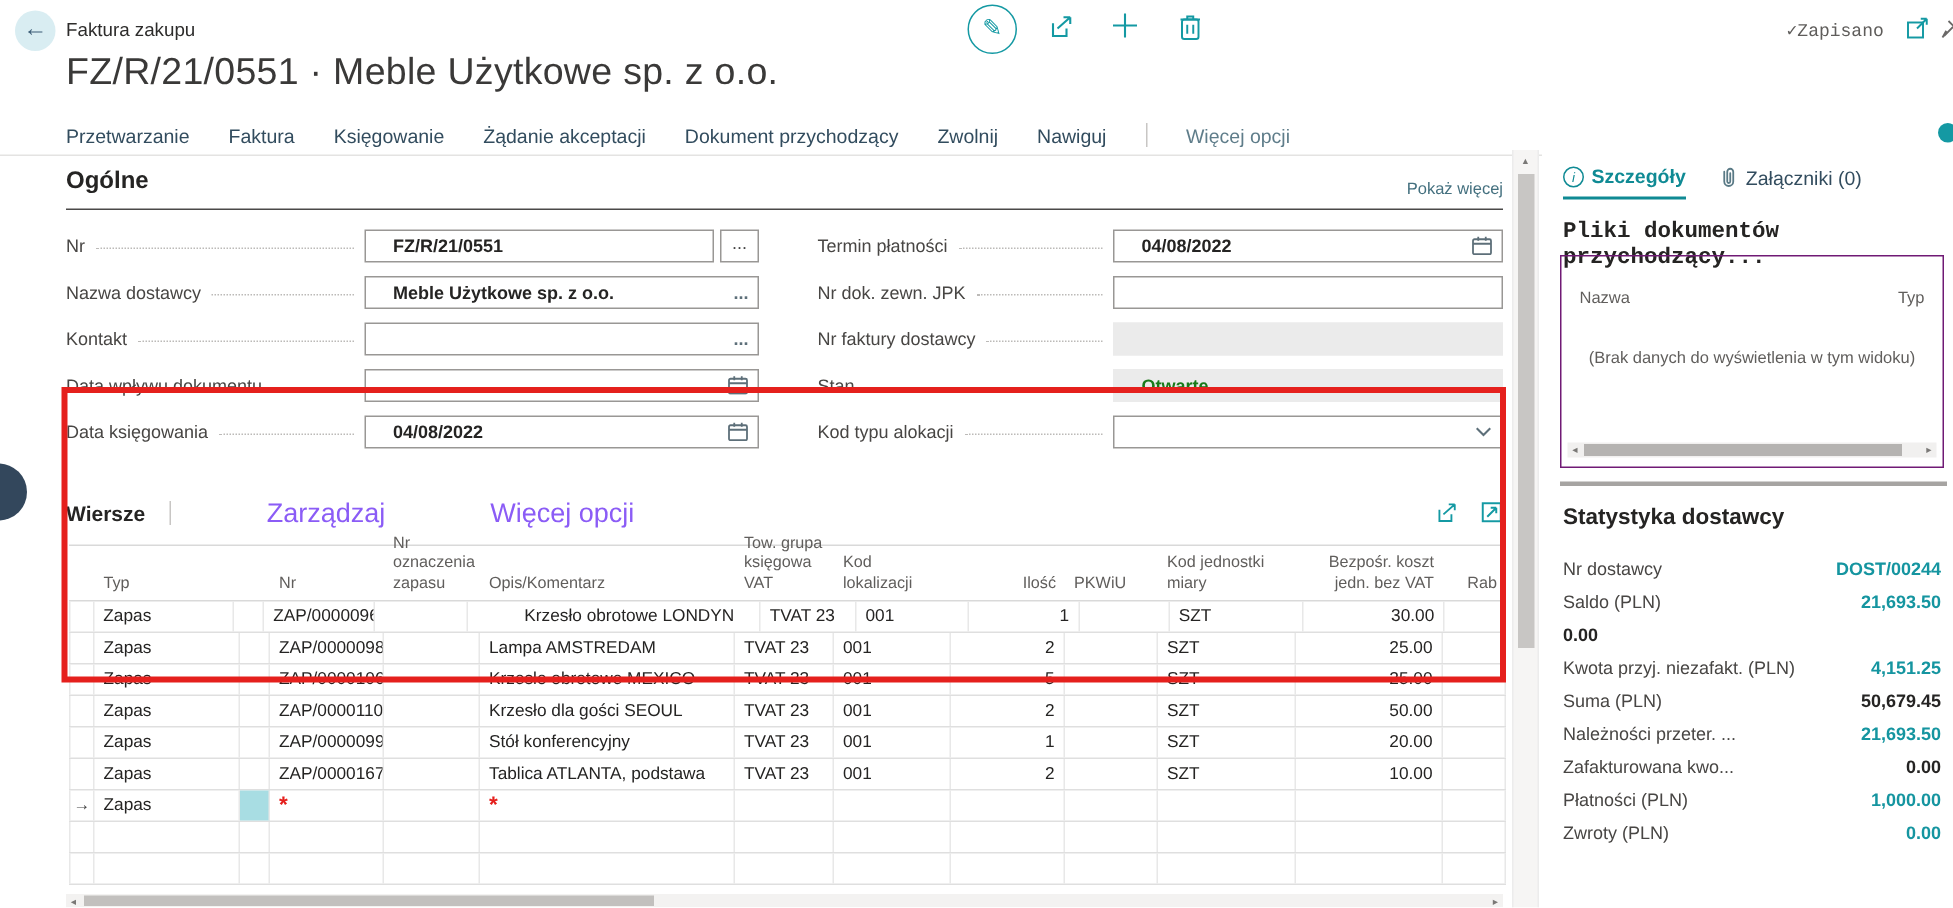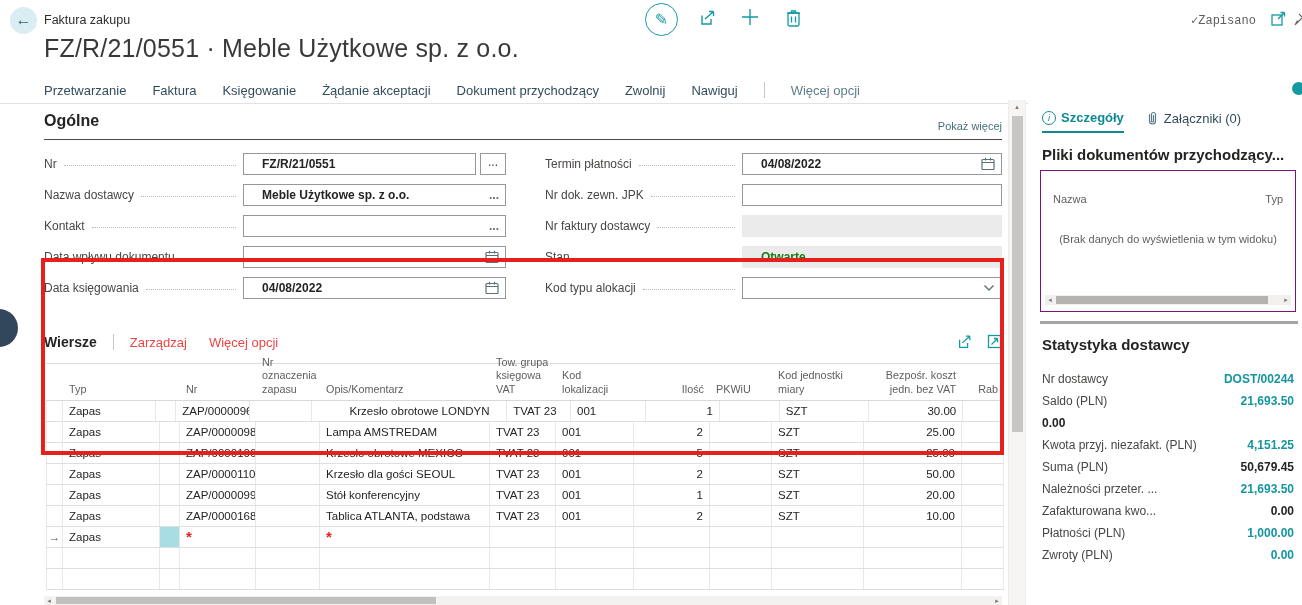--- a/index.html
+++ b/index.html
@@ -46,21 +46,21 @@
   .f-value { flex:1; overflow:hidden; white-space:nowrap;padding-left:12px; }
   .f-value.status-green { color:#1a7a1a; font-weight:700; }
   .adorn { flex:none; color:#5d6f79; font-size:12px; margin-left:4px; display:flex; align-items:center; cursor:pointer; }
   .ell-btn { width:26px; height:22px; border:1px solid #999795; margin-left:4px; text-align:center;
              line-height:17px; font-size:12px; color:#444; cursor:pointer; }
 
   
   .lines-bar { position:absolute; left:44px; top:226px; width:958px; height:24px; display:flex; align-items:center; }
   .lines-title { font-size:14px; font-weight:700; color:#252423; margin-right:16px; }
   .lines-sep { width:1px; height:16px; background:#c8c6c4; margin-right:16px; }
-  .lines-menu-item { font-size:13px; color:#ef4444; margin-right:22px; cursor:pointer; }
+  .lines-menu-item { font-size:18px; color:#8b5cf6; margin-right:22px; cursor:pointer;margin-left:48px; }
   .lines-icons { margin-left:auto; display:flex; gap:14px; }
 
   
   .grid { position:absolute; left:46px; top:259px; width:958px; border-top:1px solid #d9d9d9; }
   .g-row { display:flex; width:958px; }
   .g-head { height:37px; border-bottom:1px solid #d9d9d9; align-items:flex-end; }
   .th { font-size:10.8px; color:#605e5c; padding:0 6px 4px 6px; line-height:1.25; overflow:hidden; }
   .g-data { height:21px; border-bottom:1px solid #dfdfdf; align-items:center; }
   .td { font-size:11.5px; color:#252423; padding:0 6px; height:100%; display:flex; align-items:center;
         border-right:1px solid #e8e8e8; overflow:hidden; white-space:nowrap; }
@@ -91,21 +91,21 @@
   .v-thumb { position:absolute; left:3px; top:16px; width:11px; height:316px; background:#c8c6c4; }
 
   
   .sidebar { position:absolute; left:1028px; top:100px; width:274px; height:505px; background:#fff; }
   .tabs { position:absolute; left:14px; top:10px; display:flex; gap:22px; }
   .tab { display:flex; align-items:center; gap:5px; font-size:13px; cursor:pointer; padding-bottom:6px; }
   .tab.active { color:#0f8a94; font-weight:700; border-bottom:2px solid #0f8a94; }
   .tab.inactive { color:#324c5e; }
   .info-circ { width:14px; height:14px; border:1.2px solid #0f8a94; border-radius:50%; font-size:9px; font-weight:400;
                color:#0f8a94; text-align:center; line-height:13px; font-style:italic; }
-  .files-heading { position:absolute; left:14px; top:46px; font-size:15px; font-weight:700; color:#252423; }
+  .files-heading { position:absolute; left:14px; top:46px; font-size:15px; font-weight:700; color:#252423;font-family:Liberation Mono, monospace; }
   .files-card { position:absolute; left:12px; top:70px; width:256px; height:142px; border:1px solid #701a75; }
   .files-cols { position:absolute; left:0; top:22px; width:100%; display:flex; justify-content:space-between;
                 padding:0 12px; font-size:11px; color:#605e5c; }
   .files-empty { position:absolute; left:0; top:62px; width:100%; text-align:center; font-size:11px; color:#605e5c; }
   .card-scroll { position:absolute; left:4px; bottom:6px; width:246px; height:10px; background:#f1f0ef; display:flex; align-items:center; }
   .card-thumb { position:absolute; left:11px; top:1px; width:212px; height:8px; background:#b5b3b1; }
   .side-divider { position:absolute; left:12px; top:221px; width:258px; height:3px; background:#a6a4a2; }
   .stats-heading { position:absolute; left:14px; top:236px; font-size:15px; font-weight:700; color:#252423; }
   .stats-list { position:absolute; left:14px; top:268px; width:252px; }
   .stat-row { display:flex; align-items:center; height:22px; }
@@ -393,21 +393,21 @@
           <div class="td al-r" style="width: 76px;">1</div>
           <div class="td" style="width: 62px;"></div>
           <div class="td" style="width: 92px;">SZT</div>
           <div class="td al-r" style="width: 98px;">20.00</div>
           <div class="td al-r" style="width: 42px;"></div>
         </div>
         <div class="g-row g-data">
           <div class="td" style="width: 17px;"></div>
           <div class="td" style="width: 97px;">Zapas</div>
           <div class="td" style="width: 20px;"></div>
-          <div class="td" style="width: 76px;">ZAP/0000168</div>
+          <div class="td" style="width: 76px;">ZAP/0000167</div>
           <div class="td" style="width: 64px;"></div>
           <div class="td" style="width: 170px;">Tablica ATLANTA, podstawa</div>
           <div class="td" style="width: 66px;">TVAT 23</div>
           <div class="td" style="width: 78px;">001</div>
           <div class="td al-r" style="width: 76px;">2</div>
           <div class="td" style="width: 62px;"></div>
           <div class="td" style="width: 92px;">SZT</div>
           <div class="td al-r" style="width: 98px;">10.00</div>
           <div class="td al-r" style="width: 42px;"></div>
         </div>

